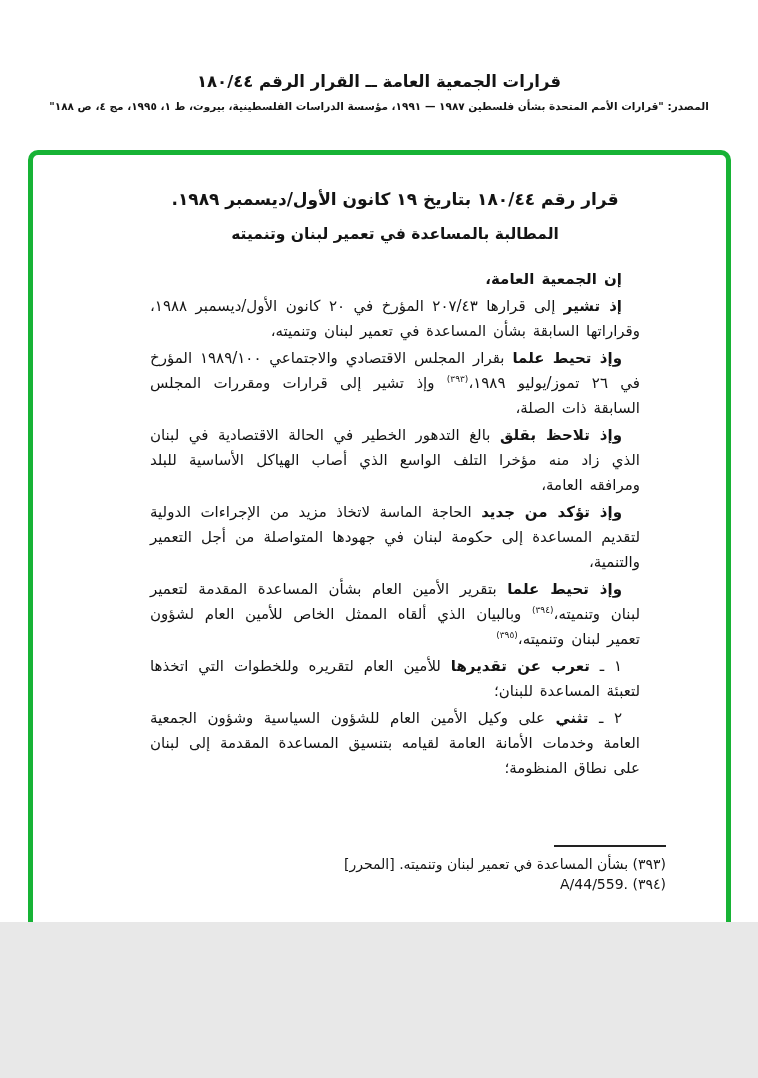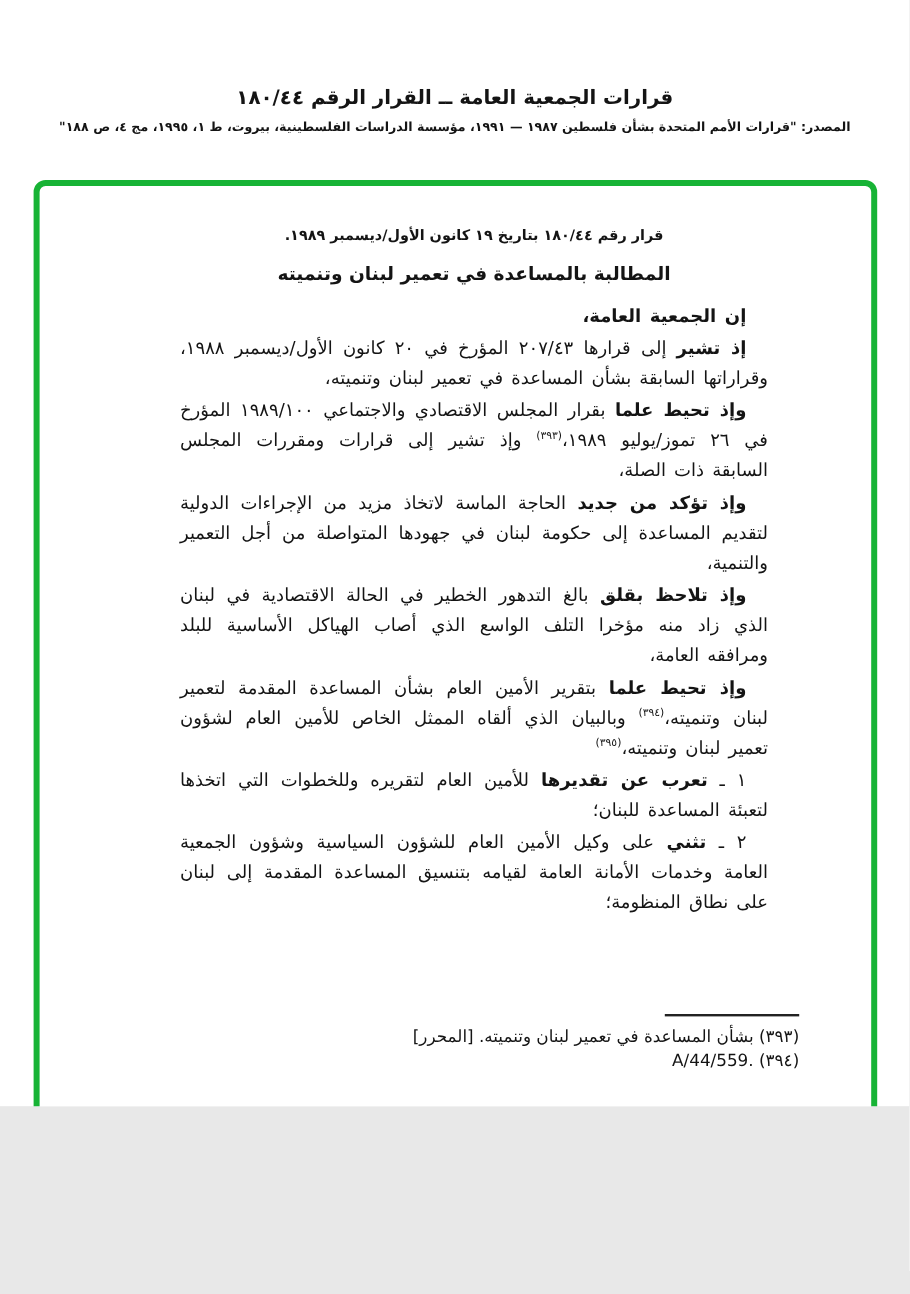--- a/index.html
+++ b/index.html
@@ -15,22 +15,22 @@
   .header-source { margin-top:9px; font-size:10.5px; font-weight:bold; }
 
   
   .res-box {
     position:absolute; left:28px; top:150px; width:693px; height:854px;
     border:5px solid #17b335; border-radius:10px; background:#ffffff;
   }
 
   
   .content { position:absolute; top:34px; right:86px; width:490px; direction:rtl; }
-  .doc-title    { text-align:center; font-weight:bold; font-size:12px; }
-  .doc-subtitle { text-align:center; font-weight:bold; font-size:15.5px; margin-top:16px; margin-bottom:14px; }
+  .doc-title    { text-align:center; font-weight:bold; font-size:17px; }
+  .doc-subtitle { text-align:center; font-weight:bold; font-size:15.5px; margin-top:16px; margin-bottom:24px; }
 
   .para {
     margin:0 0 2px; font-size:15px; line-height:25px;
     text-align:justify; text-indent:18px; word-spacing:2px;
   }
   .para .bold { font-weight:bold; }
   .para .sup  { font-size:9px; vertical-align:super; line-height:0; }
 
   
   .footnotes { position:absolute; top:690px; right:60px; width:332px; direction:rtl; }
@@ -55,22 +55,22 @@
 
   <div class="res-box" style="border-color: rgb(23, 179, 53);">
 
     <div class="content">
       <div class="doc-title">قرار رقم ١٨٠/٤٤ بتاريخ ١٩ كانون الأول/ديسمبر ١٩٨٩.</div>
       <div class="doc-subtitle">المطالبة بالمساعدة في تعمير لبنان وتنميته</div>
       <div class="paragraphs">
           <p class="para"><span class="bold">إن الجمعية العامة،</span></p>
           <p class="para"><span class="bold">إذ تشير</span><span> إلى قرارها ٢٠٧/٤٣ المؤرخ في ٢٠ كانون الأول/ديسمبر ١٩٨٨، وقراراتها السابقة بشأن المساعدة في تعمير لبنان وتنميته،</span></p>
           <p class="para"><span class="bold">وإذ تحيط علما</span><span> بقرار المجلس الاقتصادي والاجتماعي ١٩٨٩/١٠٠ المؤرخ في ٢٦ تموز/يوليو ١٩٨٩،</span><span class="sup">(٣٩٣)</span><span> وإذ تشير إلى قرارات ومقررات المجلس السابقة ذات الصلة،</span></p>
+          <p class="para"><span class="bold">وإذ تلاحظ بقلق</span><span> بالغ التدهور الخطير في الحالة الاقتصادية في لبنان الذي زاد منه مؤخرا التلف الواسع الذي أصاب الهياكل الأساسية للبلد ومرافقه العامة،</span></p>
           <p class="para"><span class="bold">وإذ تؤكد من جديد</span><span> الحاجة الماسة لاتخاذ مزيد من الإجراءات الدولية لتقديم المساعدة إلى حكومة لبنان في جهودها المتواصلة من أجل التعمير والتنمية،</span></p>
-          <p class="para"><span class="bold">وإذ تلاحظ بقلق</span><span> بالغ التدهور الخطير في الحالة الاقتصادية في لبنان الذي زاد منه مؤخرا التلف الواسع الذي أصاب الهياكل الأساسية للبلد ومرافقه العامة،</span></p>
           <p class="para"><span class="bold">وإذ تحيط علما</span><span> بتقرير الأمين العام بشأن المساعدة المقدمة لتعمير لبنان وتنميته،</span><span class="sup">(٣٩٤)</span><span> وبالبيان الذي ألقاه الممثل الخاص للأمين العام لشؤون تعمير لبنان وتنميته،</span><span class="sup">(٣٩٥)</span></p>
           <p class="para"><span>١ ـ </span><span class="bold">تعرب عن تقديرها</span><span> للأمين العام لتقريره وللخطوات التي اتخذها لتعبئة المساعدة للبنان؛</span></p>
           <p class="para"><span>٢ ـ </span><span class="bold">تثني</span><span> على وكيل الأمين العام للشؤون السياسية وشؤون الجمعية العامة وخدمات الأمانة العامة لقيامه بتنسيق المساعدة المقدمة إلى لبنان على نطاق المنظومة؛</span></p>
         </div>
     </div>
 
     <div class="footnotes">
       <div class="fn-rule"></div>
       <div>
           <div class="footnote">(٣٩٣) بشأن المساعدة في تعمير لبنان وتنميته. [المحرر]</div>

